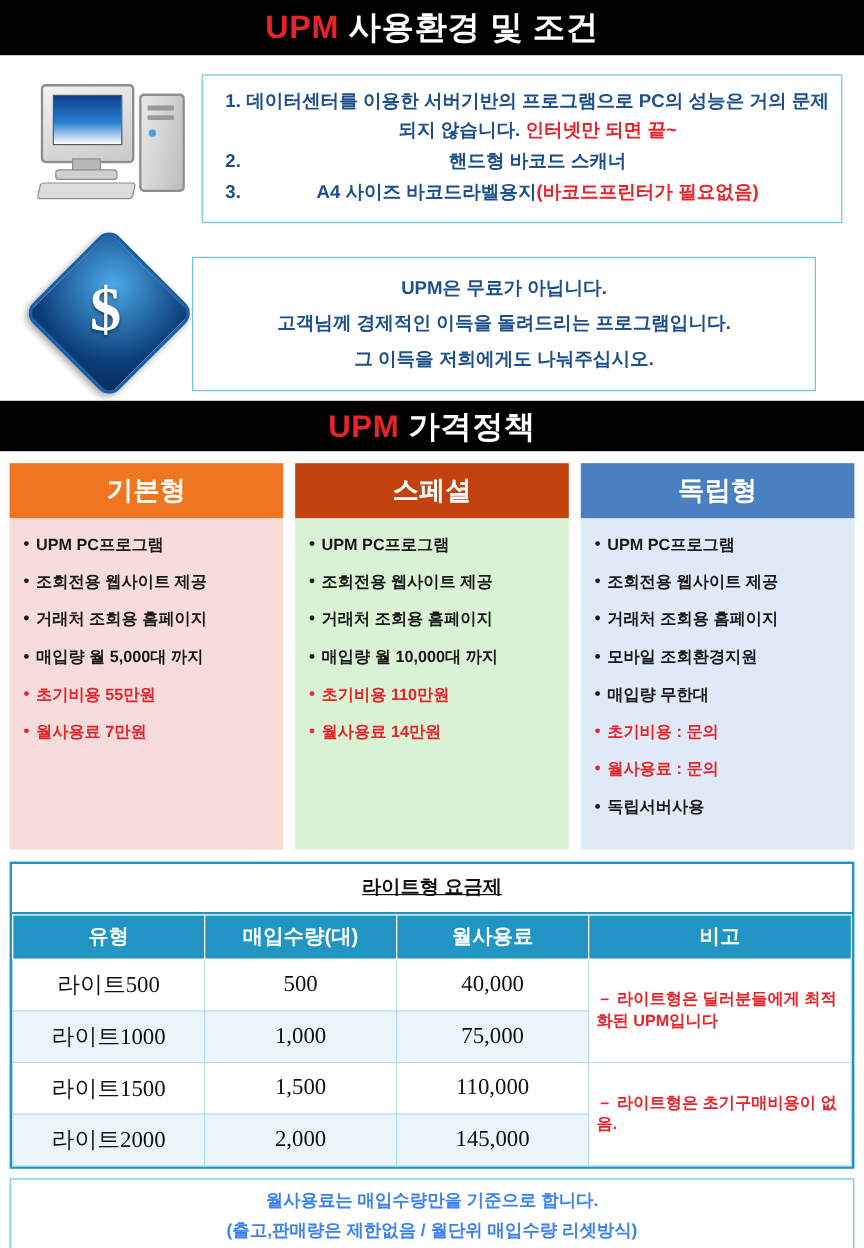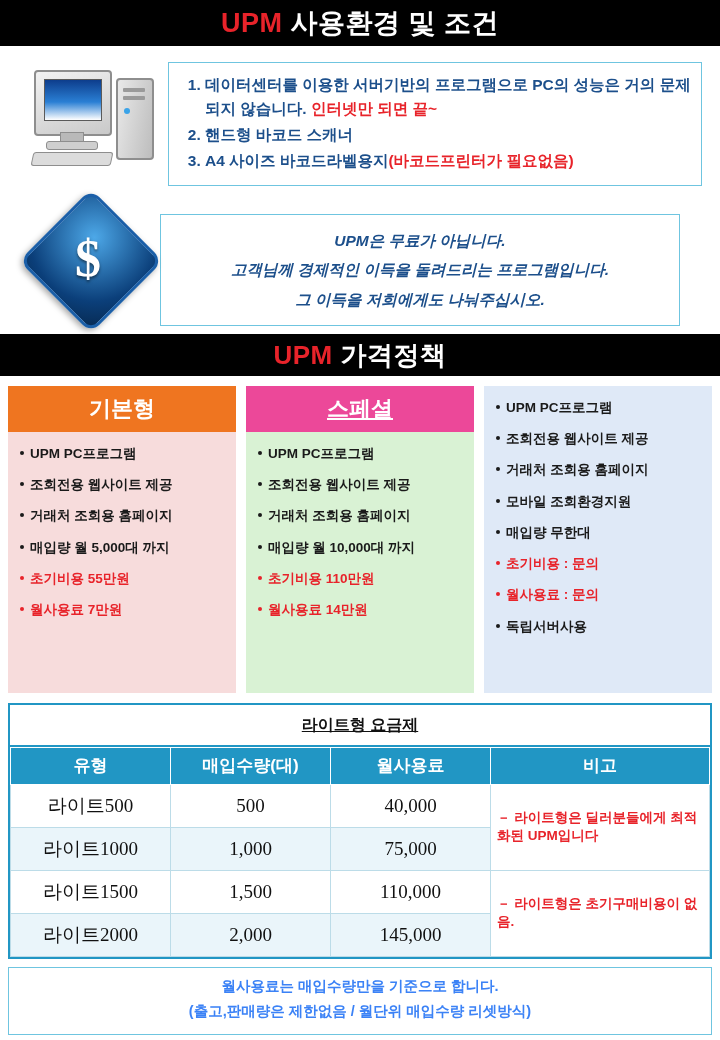--- a/index.html
+++ b/index.html
@@ -42,21 +42,21 @@
 
   .box{
     border:1px solid #6fc5e0;
     background:#ffffff;
     box-sizing:border-box;
   }
   #env-list-box{
     width:540px;margin:6px 18px 0 8px;
     padding:10px 10px 10px 14px;
   }
-  ol.env-list{margin:0;padding-left:22px;}
+  ol.env-list{margin:0;padding-left:22px;text-align:center;}
   ol.env-list li{
     font-size:15.5px;color:#1c4f8b;line-height:1.55;margin-bottom:2px;
     font-weight:bold;
   }
   ol.env-list li .hl{color:#e8232a;}
 
   
   .row2{margin-top:18px;}
   .dollar{width:130px;height:120px;position:relative;margin-left:22px;flex:none;}
   .diamond{
@@ -71,21 +71,21 @@
     position:absolute;left:0;top:0;width:132px;height:108px;
     display:flex;align-items:center;justify-content:center;
     font-size:52px;font-weight:bold;color:#ffffff;
     text-shadow:0 2px 3px rgba(0,0,0,.5);
     font-family:"Liberation Serif", serif;
   }
   #notice-box{
     width:520px;margin:10px 20px 0 8px;padding:14px 10px;
     text-align:center;
   }
-  #notice-box p{margin:0 0 6px 0;font-size:15.5px;color:#1c4f8b;font-weight:bold;line-height:1.5;font-style:italic;}
+  #notice-box p{margin:0 0 6px 0;font-size:15.5px;color:#1c4f8b;font-weight:bold;line-height:1.5;}
   #notice-box p:last-child{margin-bottom:0;}
 
   
   .plans{display:flex;gap:10px;padding:10px 8px 0 8px;}
   .plan{flex:1;display:flex;flex-direction:column;}
   .plan-head{
     height:46px;line-height:46px;text-align:center;
     color:#ffffff;font-size:22px;font-weight:bold;
   }
   .plan-body{
@@ -98,21 +98,21 @@
   }
   .plan-body li:before{
     content:"";position:absolute;left:0;top:7px;width:4px;height:4px;
     background:#1a1a1a;border-radius:50%;
   }
   .plan-body li.accent{color:#e8232a;}
   .plan-body li.accent:before{background:#e8232a;}
 
   .p-basic .plan-head{background:#ef7520;}
   .p-basic .plan-body{background:#f7dcdc;}
-  .p-special .plan-head{background:#ec4899;text-decoration:underline;}
+  .p-special .plan-head{background:#c2410c;}
   .p-special .plan-body{background:#d9f2d4;}
   .p-indep .plan-head{background:#4a7fc1;}
   .p-indep .plan-body{background:#dfe9f7;}
 
   
   .light-wrap{margin:10px 8px 0 8px;border:2px solid #2196c4;}
   .light-title{
     background:#ffffff;color:#111;text-align:center;
     font-size:16px;font-weight:bold;height:40px;line-height:40px;
     border-bottom:2px solid #2196c4;
@@ -220,20 +220,21 @@
           <li>조회전용 웹사이트 제공</li>
           <li>거래처 조회용 홈페이지</li>
           <li>매입량 월 10,000대 까지</li>
           <li class="accent">초기비용 110만원</li>
           <li class="accent">월사용료 14만원</li>
         </ul>
       </div>
     </div>
 
     <div class="plan p-indep">
+      <div class="plan-head">독립형</div>
       <div class="plan-body">
         <ul>
           <li>UPM PC프로그램</li>
           <li>조회전용 웹사이트 제공</li>
           <li>거래처 조회용 홈페이지</li>
           <li>모바일 조회환경지원</li>
           <li>매입량 무한대</li>
           <li class="accent">초기비용 : 문의</li>
           <li class="accent">월사용료 : 문의</li>
           <li>독립서버사용</li>

